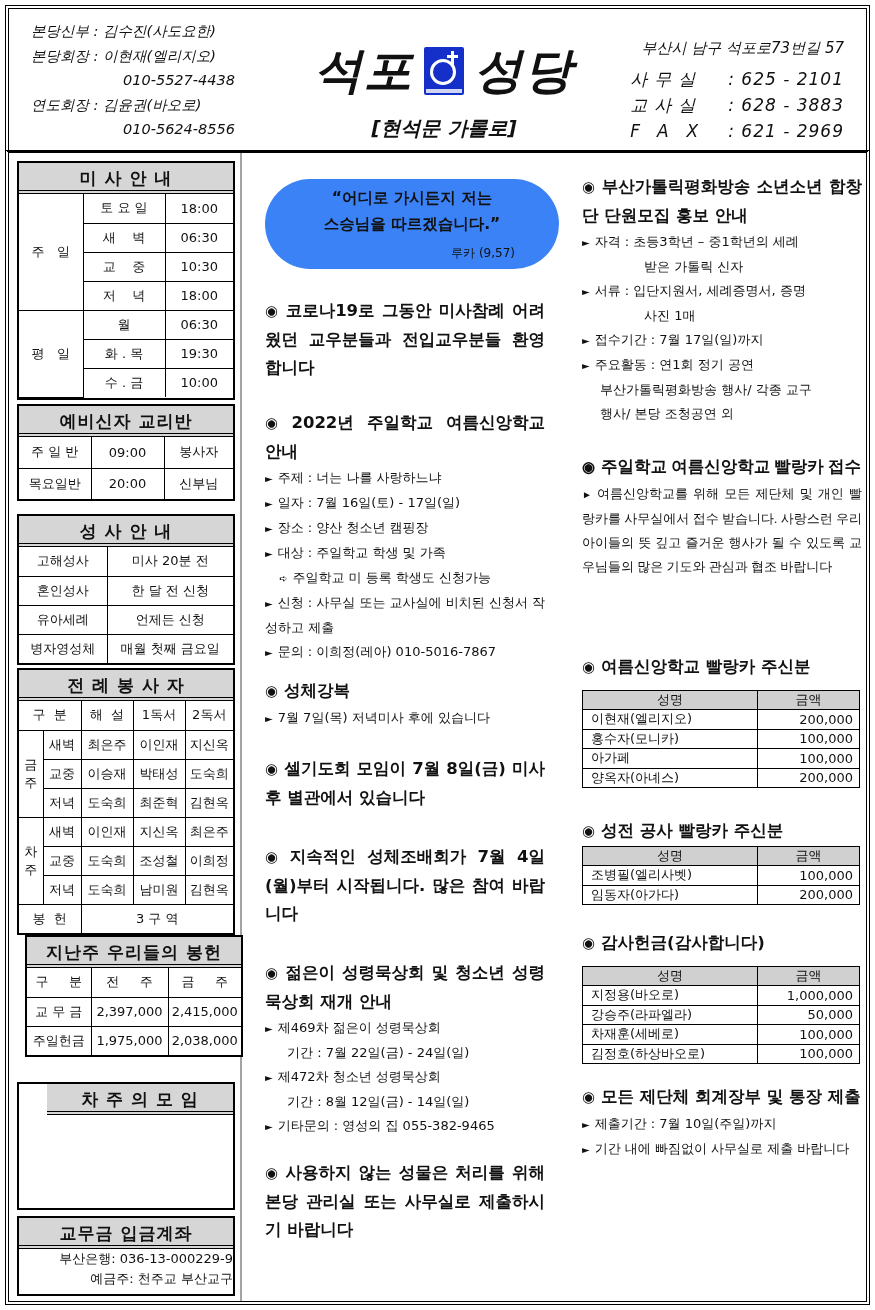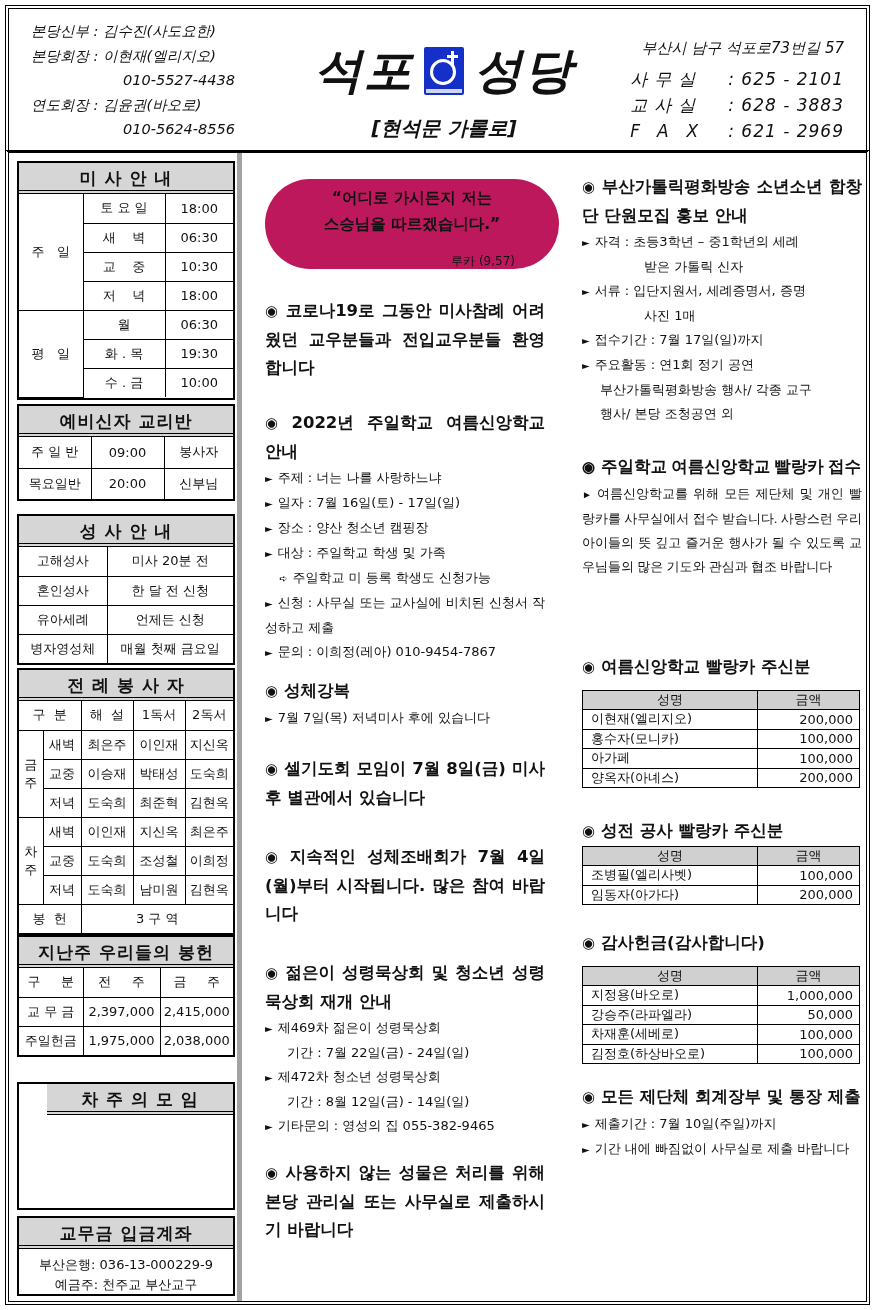--- a/index.html
+++ b/index.html
@@ -24,41 +24,41 @@
   .logo .lbl { position: absolute; left: 2px; bottom: 2px; width: 36px; height: 4px; background: #fff; opacity: .8; }
   .subtitle { font-size: 20px; font-weight: bold; margin-top: 12px; }
   .hdr-right { position: absolute; right: 22px; top: 30px; font-size: 15px; }
   .hdr-right .addr { margin-bottom: 8px; text-align: right; }
   .hdr-right .tel { font-size: 17px; line-height: 26px; letter-spacing: 1px; white-space: nowrap; }
   .hdr-right .tel .k { display: inline-block; width: 98px; letter-spacing: 7px; }
 
   
   .body-frame { position: absolute; left: 5px; top: 150px; width: 865px; height: 1155px;
                 border: 4px double #000; border-top: 3px solid #000; }
-  .left-col { position: absolute; left: 0; top: 0; width: 233px; height: 100%; border-right: 5px solid #a3a3a3; }
+  .left-col { position: absolute; left: 0; top: 0; width: 233px; height: 100%; border-right: 2px solid #a3a3a3; }
 
   
   .box { position: absolute; left: 8px; width: 218px; border: 2px solid #000; background: #fff; }
   .box-title { background: #d6d6d6; text-align: center; font-weight: bold; font-size: 17px;
                height: 31px; line-height: 30px; border-bottom: 4px double #000; letter-spacing: 1px; }
   table { border-collapse: collapse; width: 100%; font-size: 13px; }
   td { border: 1px solid #000; text-align: center; height: 29px; padding: 0; white-space: nowrap; }
   .box table tr:first-child td { border-top: none; }
   .box table td:first-child { border-left: none; }
   .box table td:last-child { border-right: none; }
   .box table tr:last-child td { border-bottom: none; }
 
-  .account { text-align: center; font-size: 13px; line-height: 20px; padding-top: 6px; }
+  .account { text-align: right; font-size: 13px; line-height: 20px; padding-top: 0; }
 
   
   .mid-col { position: absolute; left: 240px; top: 0; width: 318px; height: 100%; }
-  .quote { position: absolute; left: 16px; top: 26px; width: 294px; height: 90px; background: #be185d;
+  .quote { position: absolute; left: 16px; top: 26px; width: 294px; height: 90px; background: #3b82f6;
            border-radius: 45px; text-align: center; }
   .quote .q { font-size: 15.5px; font-weight: bold; line-height: 26px; padding-top: 6px; }
-  .quote .ref { font-size: 12px; text-align: right; padding-right: 44px; margin-top: 16px; }
+  .quote .ref { font-size: 12px; text-align: right; padding-right: 44px; margin-top: 8px; }
 
   .sec { position: absolute; }
   .sec-title { font-size: 16.5px; font-weight: bold; line-height: 28.5px; text-align: justify; }
   .sec-title .bullet { font-size: 15px; margin-right: 6px; }
   .item { font-size: 13px; line-height: 24px; white-space: nowrap; }
   .item .tri { font-size: 10px; margin-right: 5px; }
   .indent { padding-left: 22px; }
   .wrap { white-space: normal; text-align: justify; }
 
   
@@ -261,21 +261,21 @@
                 <td>김현옥</td>
               </tr>
           <tr>
                 <td colspan="2" style="white-space:pre">봉  헌</td>
                 <td colspan="3">3 구 역</td>
               </tr>
         </tbody>
           </table>
       </div>
 
-      <div class="box" style="top:782px;">
+      <div class="box" style="top:782px;margin-left:8px;">
         <div class="box-title">지난주 우리들의 봉헌</div>
         <table>
           <colgroup>
               <col style="width:64px">
               <col style="width:77px">
               <col>
             </colgroup>
           <tbody>
               <tr>
                 <td style="white-space:pre">구     분</td>
@@ -321,21 +321,21 @@
       </div>
 
       <div class="sec" style="left:16px; top:256px; width:280px;">
         <div class="sec-title"><span class="bullet">◉</span><span>2022년 주일학교 여름신앙학교 안내</span></div>
         <div class="item"><span class="tri">►</span><span>주제 : 너는 나를 사랑하느냐</span></div>
         <div class="item"><span class="tri">►</span><span>일자 : 7월 16일(토) - 17일(일)</span></div>
         <div class="item"><span class="tri">►</span><span>장소 : 양산 청소년 캠핑장</span></div>
         <div class="item"><span class="tri">►</span><span>대상 : 주일학교 학생 및 가족</span></div>
         <div class="item" style="padding-left:14px"><span class="tri">➪</span><span>주일학교 미 등록 학생도 신청가능</span></div>
         <div class="item wrap"><span class="tri">►</span><span>신청 : 사무실 또는 교사실에 비치된 신청서 작성하고 제출</span></div>
-        <div class="item"><span class="tri">►</span><span>문의 : 이희정(레아) 010-9454-7867</span></div>
+        <div class="item"><span class="tri">►</span><span>문의 : 이희정(레아) 010-5016-7867</span></div>
       </div>
 
       <div class="sec" style="left:16px; top:524px; width:280px;">
         <div class="sec-title"><span class="bullet">◉</span><span>성체강복</span></div>
         <div class="item"><span class="tri">►</span><span>7월 7일(목) 저녁미사 후에 있습니다</span></div>
       </div>
 
       <div class="sec" style="left:16px; top:602px; width:280px;">
         <div class="sec-title"><span class="bullet">◉</span><span>셀기도회 모임이 7월 8일(금) 미사후 별관에서 있습니다</span></div>
       </div>

